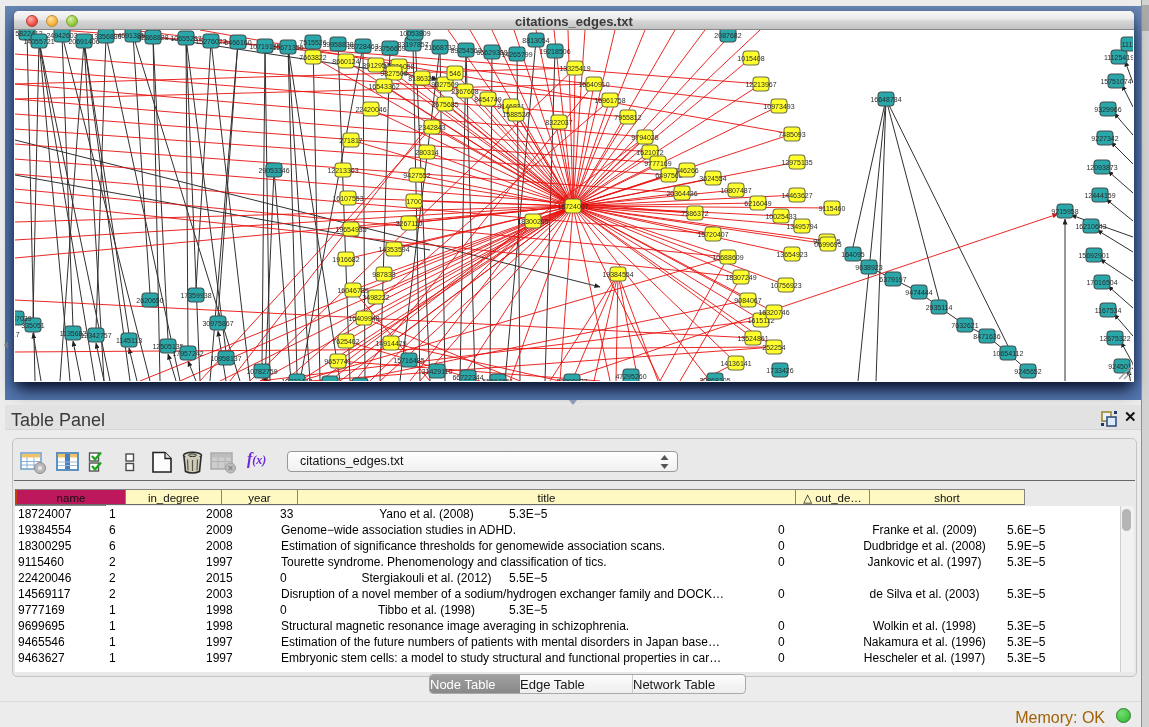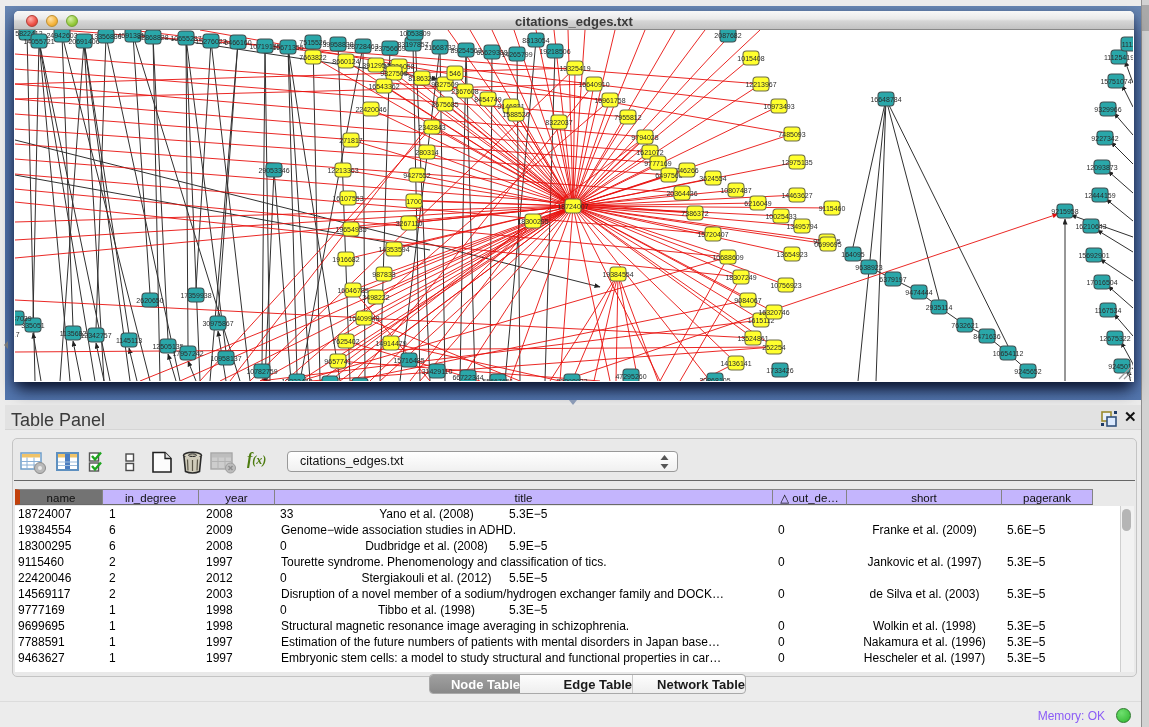--- a/index.html
+++ b/index.html
@@ -21,35 +21,35 @@
 #tpbar{left:5px;top:405px;width:1136px;height:25px;background:#e2e2e2;border-bottom:1px solid #d5d5d5}
 #tptitle{left:11px;top:410px;font-size:18px;color:#3a3a3a}
 #tpclose{left:1124px;top:408px;font-size:15px;font-weight:700;color:#111}
 #panelbox{left:12px;top:438px;width:1125px;height:239px;background:#e9e9e9;
  border:1px solid #c4c4c4;border-radius:5px}
 #dd{left:287px;top:451px;width:391px;height:21px;background:linear-gradient(180deg,#fff,#f0f0f0);
  border:1px solid #999;border-radius:4px;font-size:12.5px;color:#111;line-height:19px;padding-left:12px}
 #tophr{left:14px;top:480px;width:1121px;height:1px;background:#666}
 #thead{left:15px;top:489px;width:1080px;height:16px;font-size:11.5px;color:#101010}
 #thead span{display:inline-block;height:16px;line-height:16px;text-align:center;float:left;
- background:#c4b5fd;border-right:1px solid #848484;border-top:1px solid #848484;border-bottom:1px solid #6a6a6a}
+ background:#fef9c3;border-right:1px solid #848484;border-top:1px solid #848484;border-bottom:1px solid #6a6a6a}
 #tbodyw{left:15px;top:506px;width:1119px;height:166px;background:#fff}
 .tr{height:16px;line-height:16px;font-size:12px;color:#000;white-space:nowrap}
 .tr span{display:inline-block;float:left;overflow:hidden}
 .c0{width:88px;padding-left:3px}.c1{width:96px;padding-left:6px}.c2{width:76px;padding-left:7px}
 .c3{width:498px;padding-left:6px}.c4{width:74px;padding-left:5px}.c5{width:155px;text-align:center}
 .c6{width:91px;padding-left:5px}
 #vsb{left:1120px;top:506px;width:14px;height:166px;background:#f2f2f2;border-left:1px solid #cfcfcf}
 #vsbt{left:1122px;top:509px;width:9px;height:22px;background:#b5b5b5;border-radius:5px}
 #tabs{left:429px;top:674px;height:20px;border:1px solid #a9a9a9;border-radius:4px;overflow:hidden;
  background:linear-gradient(180deg,#fdfdfd,#eee);font-size:13px}
-#tabs span{display:inline-block;float:left;height:20px;line-height:19px;text-align:right;color:#1a1a1a;font-weight:700}
+#tabs span{display:inline-block;float:left;height:20px;line-height:19px;text-align:left;color:#1a1a1a;font-weight:400}
 #tabs .sel{background:linear-gradient(180deg,#a0a0a0,#868686);color:#fff}
 #statushr{left:0;top:701px;width:1141px;height:1px;background:#dcdcdc}
-#mem{left:1000px;top:709px;width:105px;text-align:right;font-size:12px;color:#8b5cf6}
+#mem{left:1000px;top:709px;width:105px;text-align:right;font-size:16px;color:#a16207}
 #memdot{left:1116px;top:708px;width:15px;height:15px;border-radius:50%;
  background:radial-gradient(circle at 35% 30%,#6fe06f,#2eb52e);border:1.5px solid #2a7a2a}
 .ticon{top:451px}
 </style></head><body>
 <div id="desk" class="abs"></div>
 <div id="rstrip" class="abs"></div>
 <div id="rthumb" class="abs"></div>
 <div id="win" class="abs"></div>
 <div id="tbar" class="abs"></div>
 <div class="abs light" style="left:26px;background:radial-gradient(circle at 35% 30%,#ffb3ad,#ee5147 60%,#c93a31);border:0.5px solid #b43b33"></div>
@@ -650,30 +650,30 @@
  <path d="M6.5 8.5 L7 19.5 M11.5 9 V20 M16.5 8.5 L16 19.5" stroke="#5a5647" stroke-width="1.2"></path>
 </svg>
 <svg class="abs ticon" style="left:210px" width="28" height="24">
  <rect x="1" y="2" width="21" height="16" fill="#cdcdcd" stroke="#a5a5a5" stroke-width="1.4"></rect>
  <rect x="2" y="3" width="19" height="3.5" fill="#bdbdbd"></rect>
  <path d="M1 10.5H22 M8 6.5V18 M15 6.5V18" stroke="#b3b3b3"></path>
  <circle cx="20.5" cy="17" r="5" fill="#bcbcbc" stroke="#9d9d9d"></circle>
  <path d="M18.5 15 L22.5 19 M22.5 15 L18.5 19" stroke="#8e8e8e" stroke-width="1.4"></path>
 </svg>
 <div class="abs" style="left:247px;top:450px;font-family:'Liberation Serif',serif;
- font-style:italic;font-weight:700;font-size:16px;color:#4d7c0f">f<span style="font-size:12px">(x)</span></div>
+ font-style:italic;font-weight:700;font-size:16px;color:#6d28d9">f<span style="font-size:12px">(x)</span></div>
 <div id="dd" class="abs">citations_edges.txt
  <svg class="abs" style="right:8px;top:3px" width="9" height="14">
   <path d="M4.5 0 L8.5 5 H0.5 Z" fill="#555"></path>
       <path d="M4.5 14 L8.5 9 H0.5 Z" fill="#555"></path>
  </svg>
 </div>
 <div id="tophr" class="abs"></div>
 <div id="thead" class="abs">
- <span style="width:88px;background:#737373;border-left:5px solid #c2410c">name</span>
+ <span style="width:111px;background:#be185d;border-left:2px solid #c2410c">name</span>
     <span style="width:96px">in_degree</span>
     <span style="width:76px">year</span>
     <span style="width:498px">title</span>
     <span style="width:74px">△ out_de…</span>
     <span style="width:155px">short</span>
     <span style="width:91px">pagerank</span>
 </div>
 <div id="tbodyw" class="abs">
 <div class="tr">
       <span class="c0">18724007</span>
@@ -689,37 +689,38 @@
       <span class="c2">2009</span>
       <span class="c3">Genome−wide association studies in ADHD.</span>
       <span class="c4">0</span>
       <span class="c5">Franke et al. (2009)</span>
       <span class="c6">5.6E−5</span>
     </div>
 <div class="tr">
       <span class="c0">18300295</span>
       <span class="c1">6</span>
       <span class="c2">2008</span>
+      <span class="c3">Estimation of significance thresholds for genomewide association scans.</span>
       <span class="c4">0</span>
       <span class="c5">Dudbridge et al. (2008)</span>
       <span class="c6">5.9E−5</span>
     </div>
 <div class="tr">
       <span class="c0">9115460</span>
       <span class="c1">2</span>
       <span class="c2">1997</span>
       <span class="c3">Tourette syndrome. Phenomenology and classification of tics.</span>
       <span class="c4">0</span>
       <span class="c5">Jankovic et al. (1997)</span>
       <span class="c6">5.3E−5</span>
     </div>
 <div class="tr">
       <span class="c0">22420046</span>
       <span class="c1">2</span>
-      <span class="c2">2012</span>
+      <span class="c2">2015</span>
       <span class="c4">0</span>
       <span class="c5">Stergiakouli et al. (2012)</span>
       <span class="c6">5.5E−5</span>
     </div>
 <div class="tr">
       <span class="c0">14569117</span>
       <span class="c1">2</span>
       <span class="c2">2003</span>
       <span class="c3">Disruption of a novel member of a sodium/hydrogen exchanger family and DOCK…</span>
       <span class="c4">0</span>
@@ -737,21 +738,21 @@
 <div class="tr">
       <span class="c0">9699695</span>
       <span class="c1">1</span>
       <span class="c2">1998</span>
       <span class="c3">Structural magnetic resonance image averaging in schizophrenia.</span>
       <span class="c4">0</span>
       <span class="c5">Wolkin et al. (1998)</span>
       <span class="c6">5.3E−5</span>
     </div>
 <div class="tr">
-      <span class="c0">7788591</span>
+      <span class="c0">9465546</span>
       <span class="c1">1</span>
       <span class="c2">1997</span>
       <span class="c3">Estimation of the future numbers of patients with mental disorders in Japan base…</span>
       <span class="c4">0</span>
       <span class="c5">Nakamura et al. (1996)</span>
       <span class="c6">5.3E−5</span>
     </div>
 <div class="tr">
       <span class="c0">9463627</span>
       <span class="c1">1</span>

